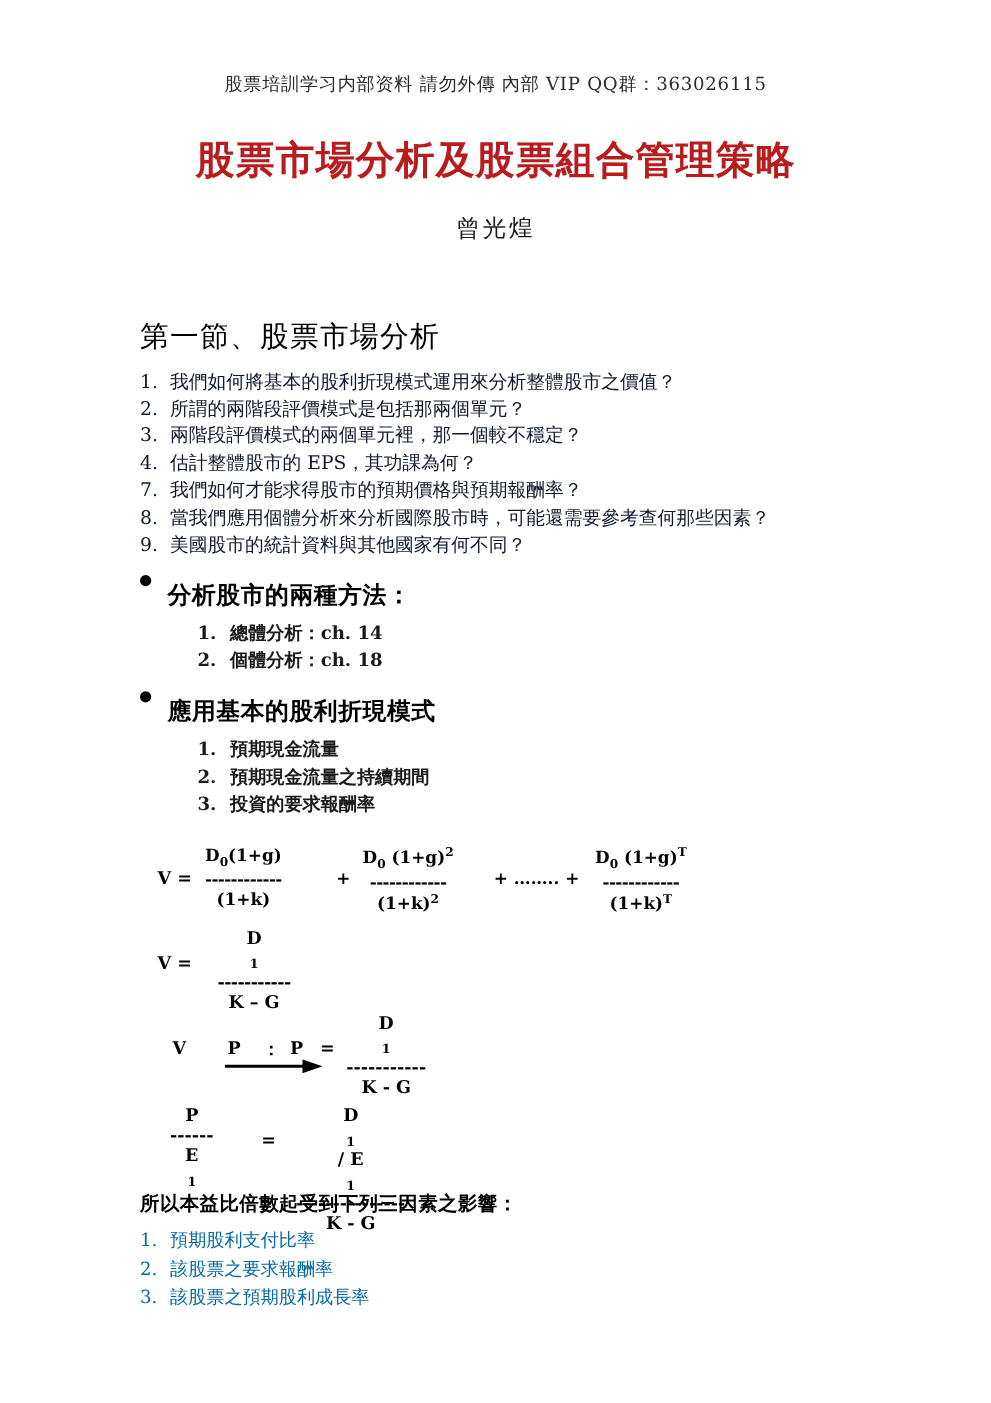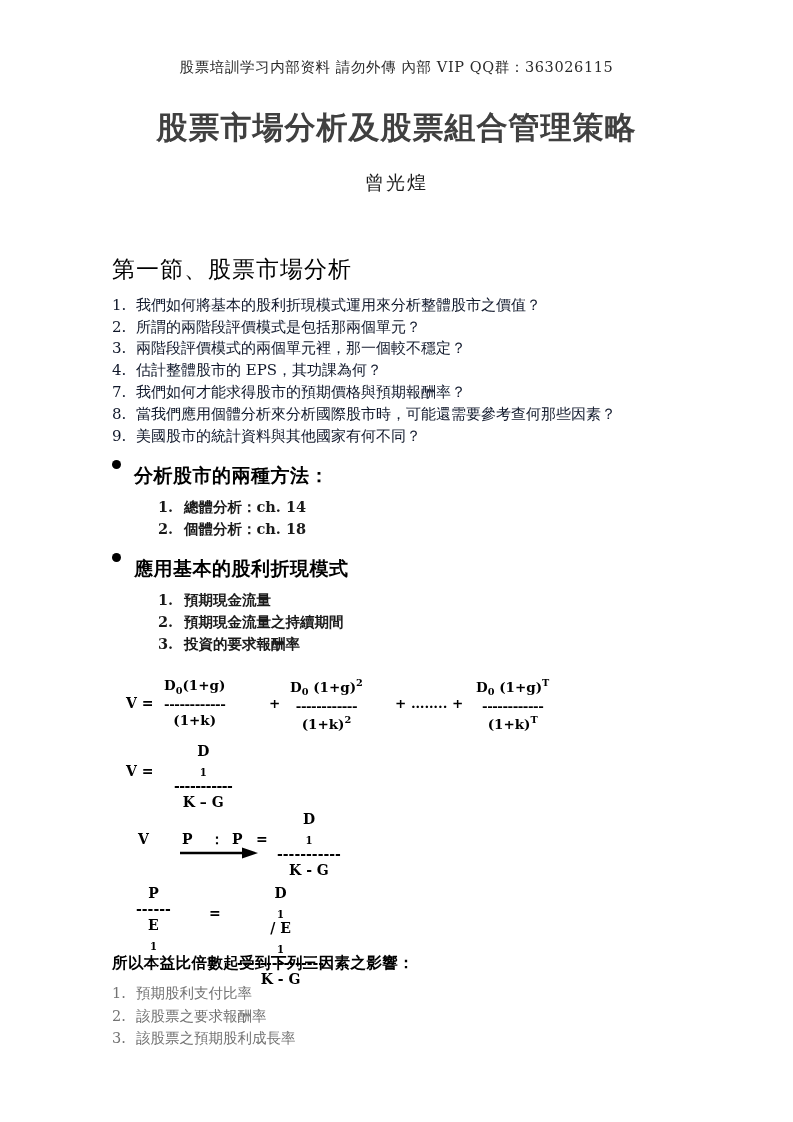--- a/index.html
+++ b/index.html
@@ -26,21 +26,21 @@
     color: #2a2a2a;
     padding-top: 58px;
     font-family: "DejaVu Serif", "Liberation Serif", serif;
   }
   .doc-title {
     text-align: center;
     font-size: 31px;
     font-weight: bold;
     letter-spacing: 1px;
     margin-top: 30px;
-    color: #404040;
+    color: #b91c1c;
     font-family: "DejaVu Sans", "Liberation Sans", sans-serif;
   }
   .doc-subtitle {
     text-align: center;
     font-size: 19px;
     margin-top: 20px;
     color: #1c1c1c;
     letter-spacing: 2px;
     font-family: "DejaVu Sans", "Liberation Sans", sans-serif;
   }
@@ -212,21 +212,21 @@
     margin-bottom: 8px;
   }
   ol.closing-list {
     list-style: none;
     margin: 0;
     padding: 0;
   }
   ol.closing-list > li {
     font-size: 14.5px;
     line-height: 22.5px;
-    color: #737373;
+    color: #0369a1;
     font-family: "DejaVu Serif", "Liberation Serif", serif;
   }
   sup, sub {
     font-size: 0.72em;
   }
 </style>
 </head>
 <body>
 
 <div class="page">

